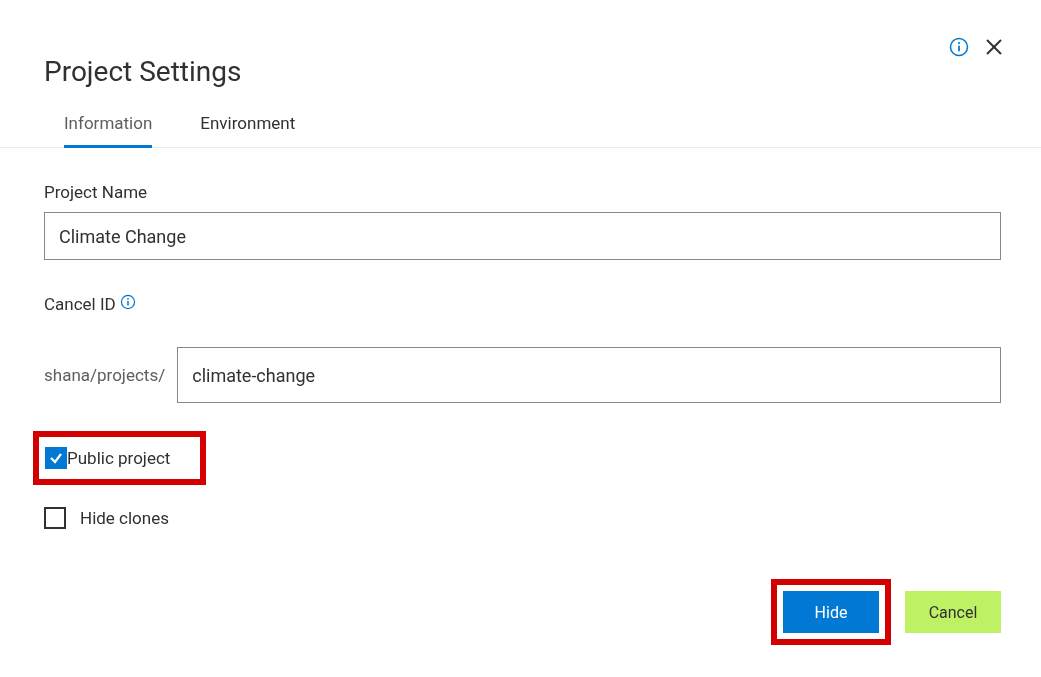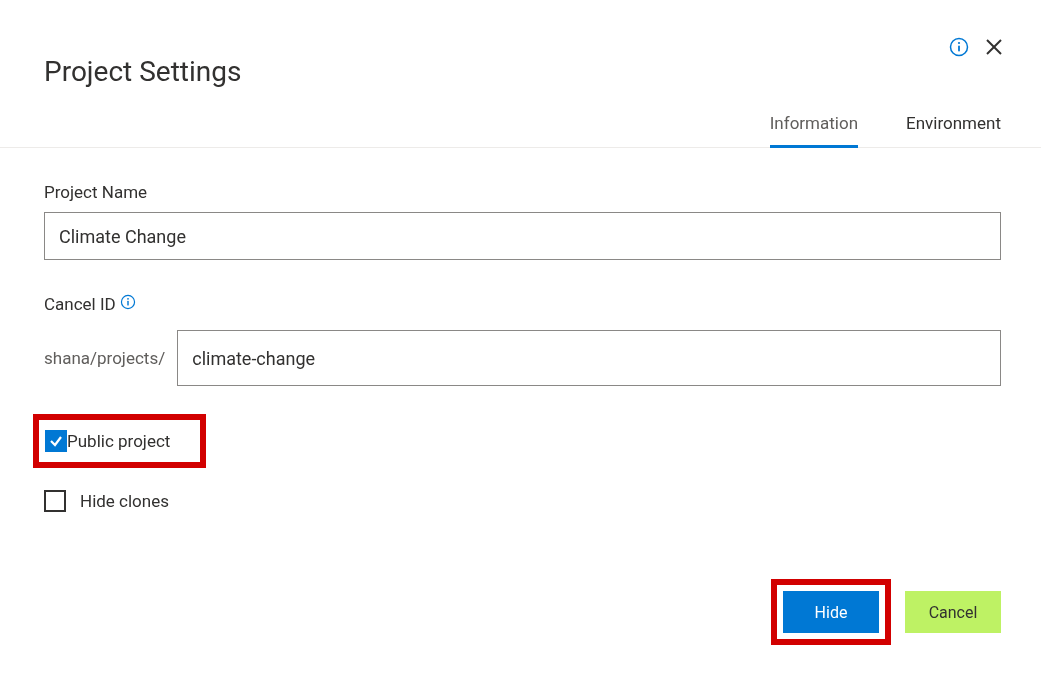--- a/index.html
+++ b/index.html
@@ -31,21 +31,20 @@
     font-size: 28px;
     font-weight: 400;
     margin: 15px 0 25px 0;
     color: #323130;
   }
 
   .tabs {
     display: flex;
     gap: 48px;
     padding-left: 20px;
-    justify-content: flex-end;
   }
   .tab {
     font-size: 17px;
     padding-bottom: 12px;
     cursor: pointer;
     color: #323130;
   }
   .tab.active {
     color: #605e5c;
     border-bottom: 3px solid #0078d4;
@@ -79,21 +78,21 @@
     border: 1px solid #8a8886;
     background: #fff;
     color: #323130;
     outline: none;
   }
 
   .project-id-row {
     display: flex;
     align-items: center;
     gap: 12px;
-    margin-top: 6px;
+    margin-top: 23px;
   }
   .prefix {
     font-size: 17px;
     color: #605e5c;
     white-space: nowrap;
   }
   .project-id-row input.text-input {
     flex: 1;
     height: 56px;
   }

